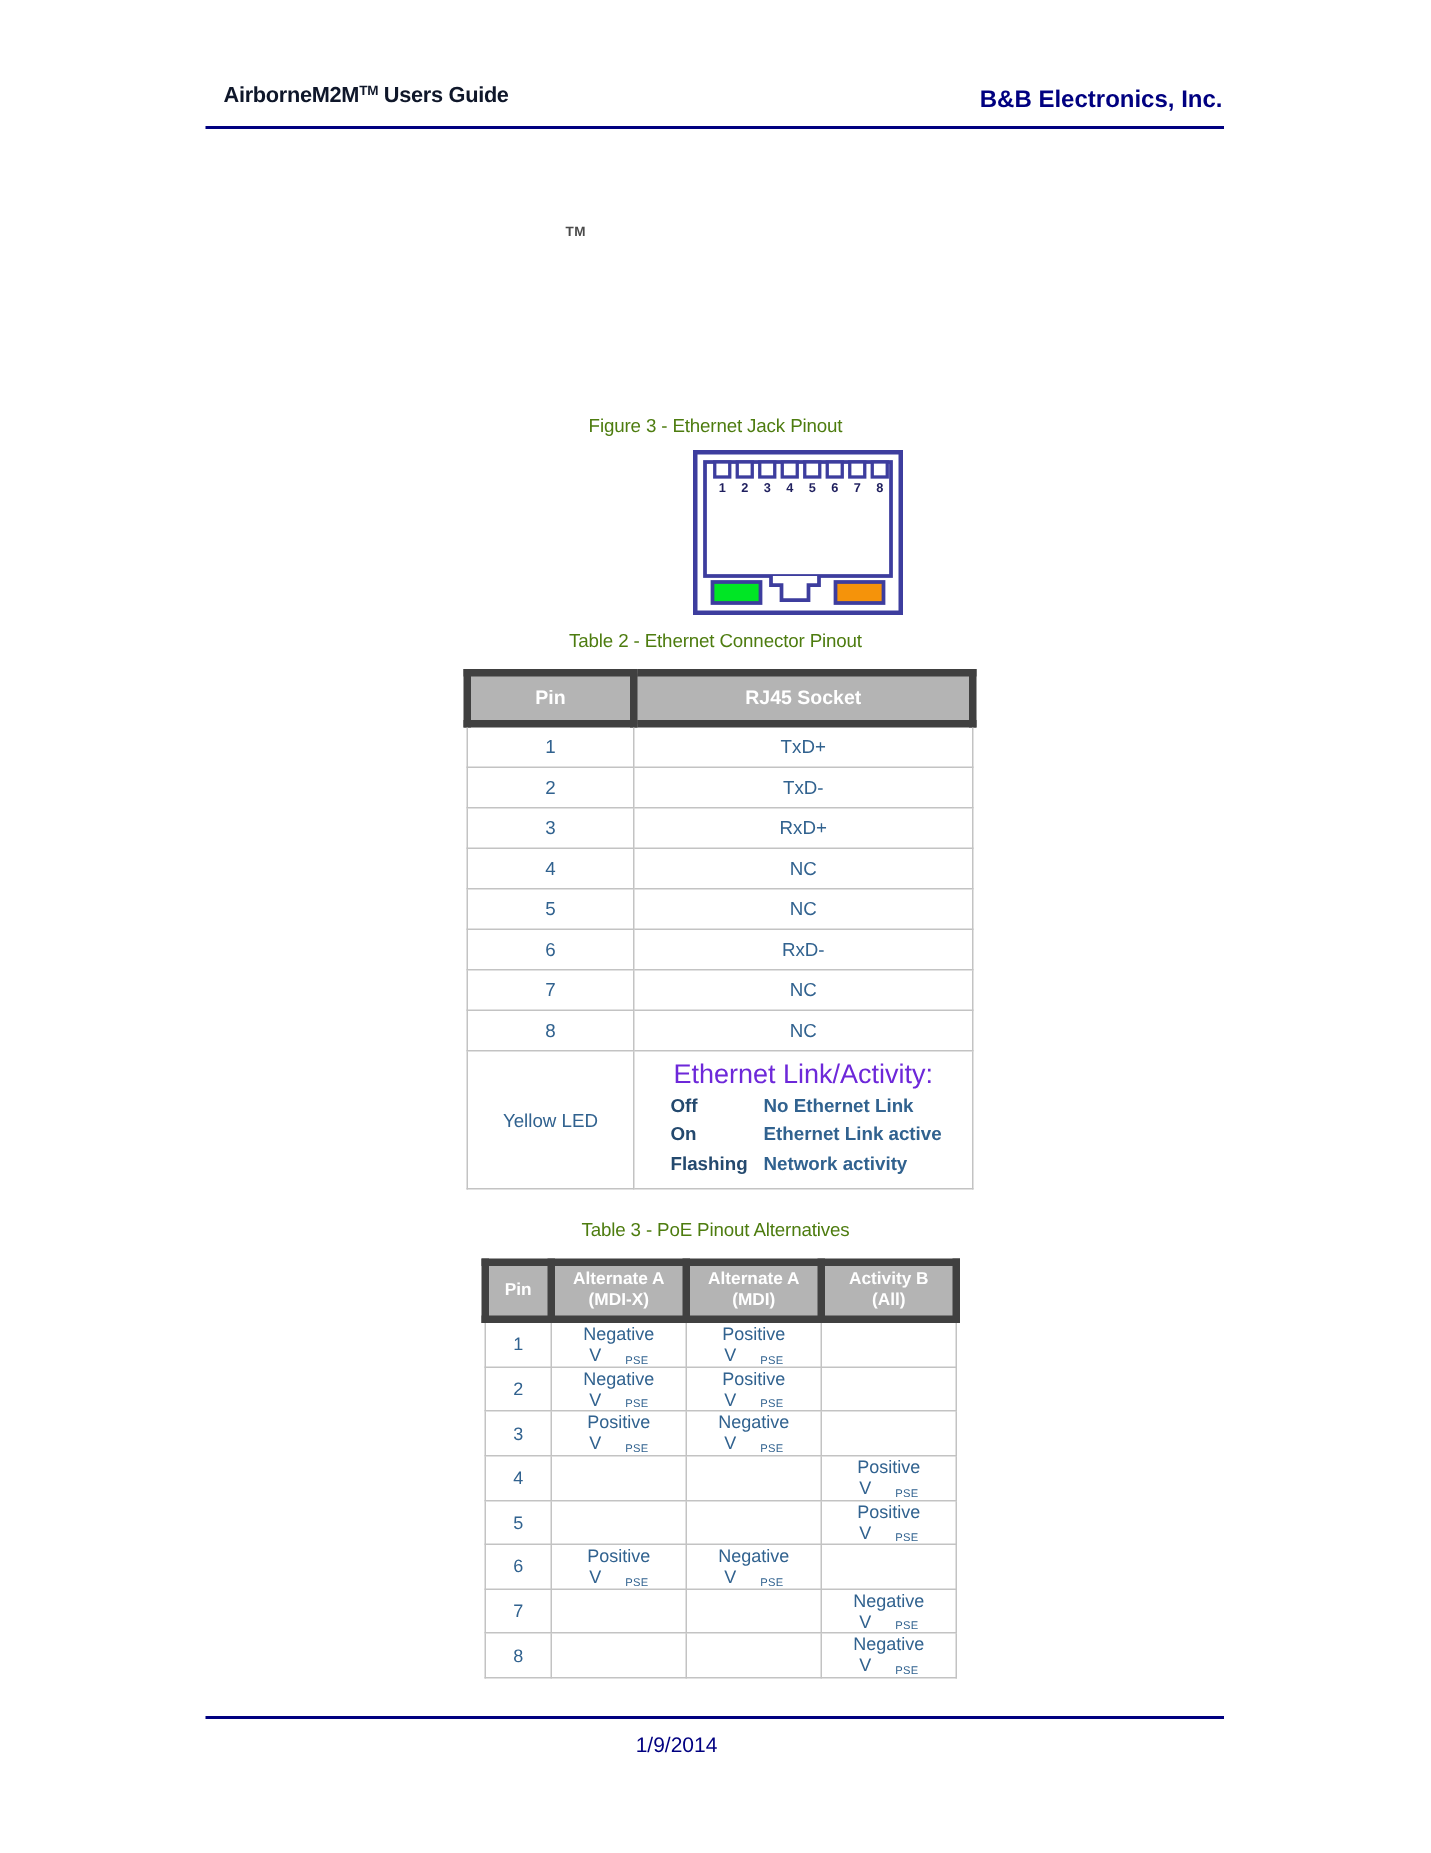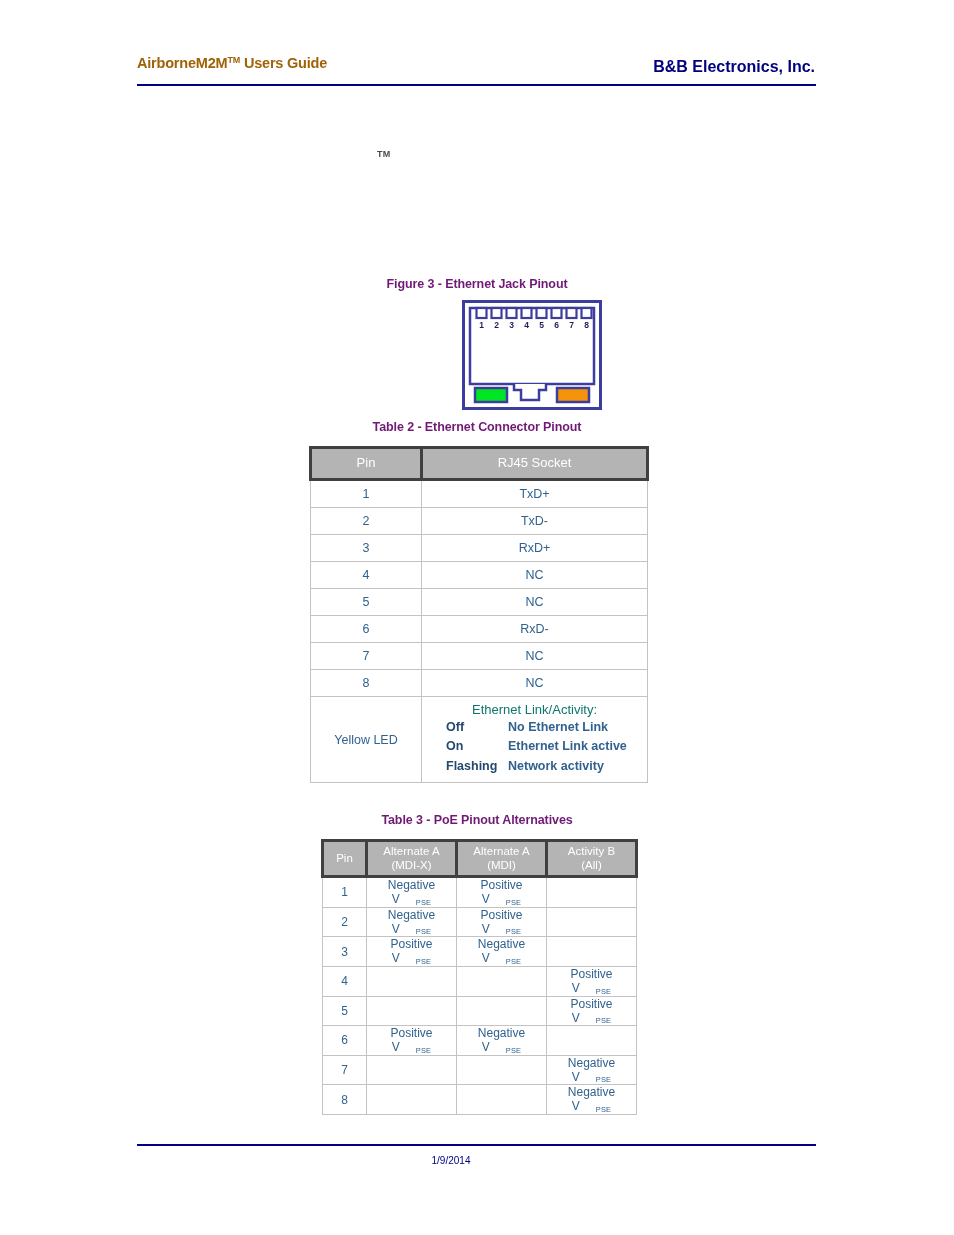--- a/index.html
+++ b/index.html
@@ -18,25 +18,25 @@
   
   #page-header {
     position: absolute;
     left: 137px;
     top: 55px;
     width: 678px;
     height: 32px;
   }
   #header-title {
     position: absolute;
-    left: 0;
+    left: 12px;
     top: 0;
     font-size: 14.5px;
     font-weight: bold;
-    color: #a16207;
+    color: #0f172a;
     letter-spacing: -0.2px;
     white-space: nowrap;
   }
   #header-title sup {
     font-size: 9px;
     vertical-align: 5px;
     font-weight: bold;
   }
   #header-company {
     position: absolute;
@@ -67,22 +67,22 @@
     letter-spacing: 0.3px;
   }
 
   
   .caption {
     position: absolute;
     width: 954px;
     left: 0;
     text-align: center;
     font-size: 12.5px;
-    font-weight: bold;
-    color: #701a75;
+    font-weight: normal;
+    color: #4d7c0f;
     letter-spacing: -0.1px;
   }
   #caption-figure3 { top: 277px; }
   #caption-table2  { top: 420px; }
   #caption-table3  { top: 813px; }
 
   
   #rj45-figure {
     position: absolute;
     left: 462px;
@@ -93,23 +93,23 @@
 
   
   .doc-table {
     position: absolute;
     border-collapse: collapse;
     table-layout: fixed;
   }
   .doc-table th {
     background: #b4b4b4;
     color: #ffffff;
-    font-weight: normal;
+    font-weight: bold;
     text-align: center;
-    border: 3px solid #404040;
+    border: 5px solid #404040;
     line-height: 1.15;
   }
   .doc-table td {
     background: #ffffff;
     color: #31628f;
     text-align: center;
     border: 1px solid #c3c3c3;
     vertical-align: middle;
   }
   .doc-table sub {
@@ -137,22 +137,22 @@
   }
   #table2 col.c-pin  { width: 111px; }
   #table2 col.c-sock { width: 226px; }
 
   .led-cell {
     padding: 5px 0 6px 0 !important;
     height: auto !important;
   }
   .led-title {
     text-align: center;
-    font-size: 13px;
-    color: #0f766e;
+    font-size: 18px;
+    color: #6d28d9;
     margin-bottom: 1px;
   }
   .led-row {
     display: flex;
     font-size: 12.5px;
     line-height: 1.55;
     padding-left: 24px;
   }
   .led-state {
     font-weight: bold;
@@ -196,21 +196,21 @@
     width: 679px;
     height: 0;
     border-top: 2px solid #000080;
   }
   #footer-date {
     position: absolute;
     left: 0;
     top: 1155px;
     width: 902px;
     text-align: center;
-    font-size: 10px;
+    font-size: 14px;
     color: #000080;
     font-weight: normal;
   }
 </style>
 </head>
 <body>
 
 <div id="page-header">
   <div id="header-title">
     <span>AirborneM2M</span><sup>TM</sup><span> Users Guide</span>

